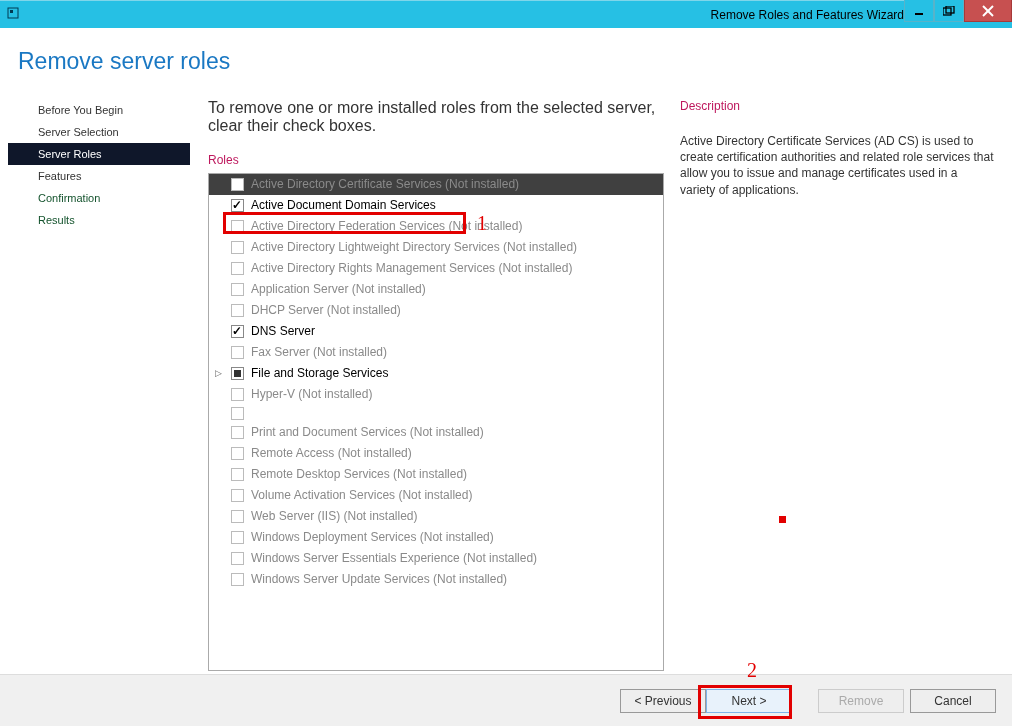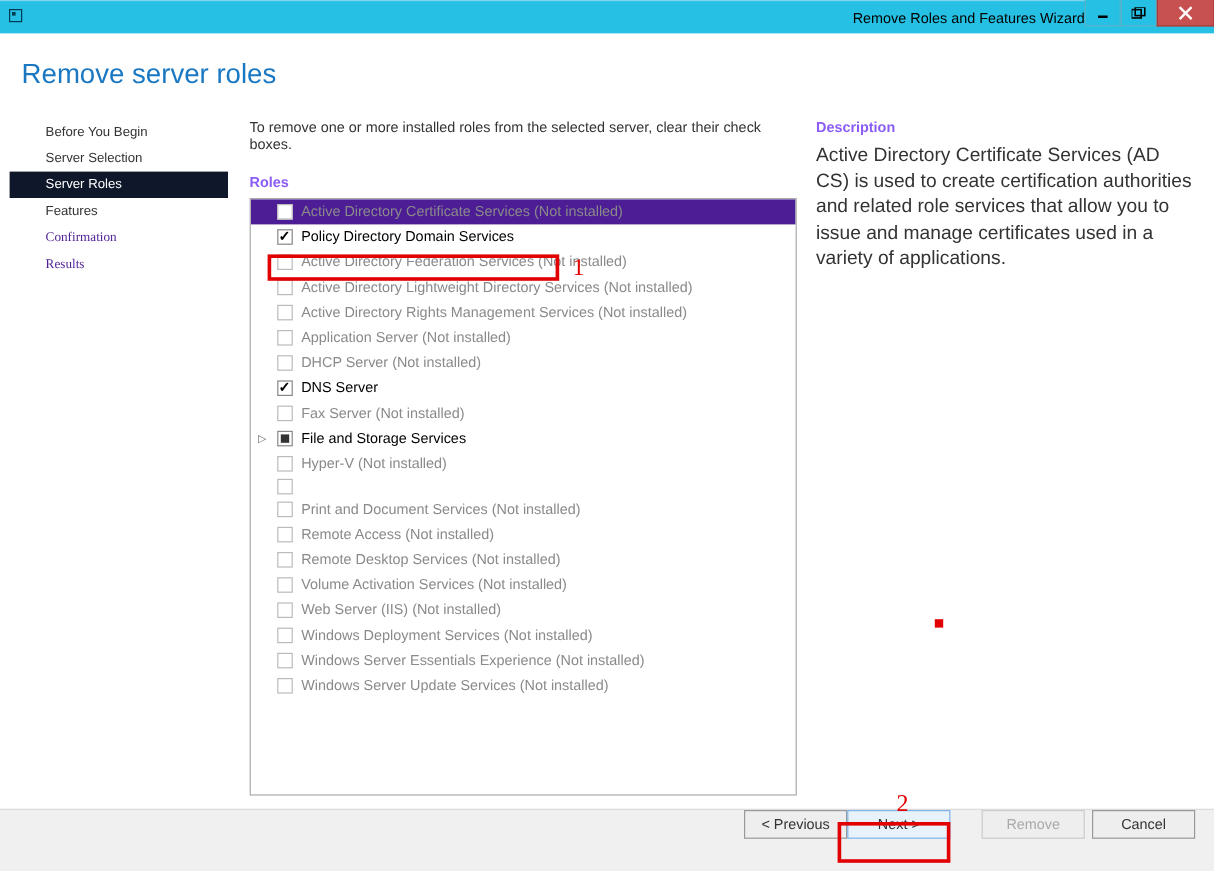--- a/index.html
+++ b/index.html
@@ -18,46 +18,46 @@
     .header-row { padding: 20px 26px 0 18px; display: flex; justify-content: space-between; align-items: flex-start; }
     .page-title { font-size: 23px; font-weight: 300; color: #1a78c3; }
     .dest-block { text-align: right; font-size: 11px; color: #555; line-height: 1.3; }
     .dest-label { color: #888; letter-spacing: 0.5px; font-size: 10px; }
 
     .main-body { display: flex; padding-top: 24px; }
 
     .side-nav { width: 190px; flex: none; padding-left: 8px; }
     .side-item { padding: 5px 8px 5px 30px; font-size: 11px; color: #333; cursor: pointer; }
     .side-item.active { background: #0f172a; color: #fff; }
-    .side-item.disabled { color: #4c1d95; cursor: default; font-family: Liberation Serif, serif; }
+    .side-item.disabled { color: #14532d; cursor: default; }
 
     .center-col { width: 490px; flex: none; padding-right: 16px; padding-left: 18px; }
-    .instruction { font-size: 12px; color: #333; margin-bottom: 18px; }
-    .section-label { font-size: 12px; font-weight: 700; color: #8b5cf6; margin-bottom: 6px; }
+    .instruction { font-size: 16px; color: #333; margin-bottom: 18px; }
+    .section-label { font-size: 12px; font-weight: 400; color: #be185d; margin-bottom: 6px; }
 
     .roles-box { border: 1px solid #aaa; height: 498px; overflow: hidden; background: #fff; }
     .role-row { display: flex; align-items: center; padding: 2px 0 2px 22px; font-size: 12px; line-height: 17px; position: relative; }
     .role-row .expander { position: absolute; left: 6px; font-size: 9px; color: #666; }
     .role-row .cb { width: 13px; height: 13px; border: 1px solid #888; margin-right: 7px; background: #fff; flex: none; position: relative; }
     .role-row .cb.checked::after { content: "✓"; position: absolute; top: -3px; left: 0; font-size: 12px; font-weight: bold; color: #000; }
     .role-row .cb.partial::after { content: ""; position: absolute; top: 2px; left: 2px; right: 2px; bottom: 2px; background: #333; }
     .role-row .role-text.installed { color: #000; }
     .role-row .role-text.not-inst { color: #8a8a8a; }
-    .role-row.selected { background: #4c1d95; }
+    .role-row.selected { background: #404040; }
     .role-row.selected .role-text { }
     .role-row .cb.dim { border-color: #bbb; }
 
     .red-box-1 { position: absolute; border: 3px solid #e20000; pointer-events: none; left: 223px; top: 184px; width: 243px; height: 22px; }
     .anno-1 { position: absolute; left: 477px; top: 184px; color: #e20000; font-size: 20px; font-family: Georgia, serif; }
     .red-dot { position: absolute; left: 779px; top: 488px; width: 7px; height: 7px; background: #e20000; }
 
     .desc-col { flex: 1; padding-right: 18px; }
-    .desc-text { font-size: 16px; color: #333; line-height: 1.35; margin-top: 6px; }
-
-    .button-bar { position: absolute; left: 0; right: 0; bottom: 0; height: 52px; background: #f0f0f0; border-top: 1px solid #ddd; display: flex; justify-content: flex-end; padding-right: 16px; gap: 6px; }
+    .desc-text { font-size: 12px; color: #333; line-height: 1.35; margin-top: 20px; }
+
+    .button-bar { position: absolute; left: 0; right: 0; bottom: 0; height: 52px; background: #f0f0f0; border-top: 1px solid #ddd; display: flex; align-items: center; justify-content: flex-end; padding-right: 16px; gap: 6px; }
     .btn { width: 86px; height: 24px; font-size: 12px; background: #eee; border: 1px solid #999; color: #333; cursor: pointer; }
     .btn.disabled { color: #aaa; border-color: #ccc; cursor: default; }
     .btn.hot { background: #e8f2fb; border: 1px solid #7eb4ea; }
     .btn-group-1 { display: flex; gap: 0; margin-right: 20px; }
     .btn-group-1 .btn { border-radius: 0; }
 
     .red-box-2 { position: absolute; border: 3px solid #e20000; pointer-events: none; right: 220px; bottom: 7px; width: 94px; height: 34px; }
     .anno-2 { position: absolute; right: 255px; bottom: 44px; color: #e20000; font-size: 20px; font-family: Georgia, serif; }
   </style>
 </head>
@@ -111,21 +111,21 @@
     <div class="center-col">
       <div class="instruction">To remove one or more installed roles from the selected server, clear their check boxes.</div>
       <div class="section-label">Roles</div>
       <div class="roles-box" id="roles-box">
           <div class="role-row selected">
             <span class="cb dim"></span>
             <span class="role-text not-inst">Active Directory Certificate Services (Not installed)</span>
           </div>
           <div class="role-row">
             <span class="cb checked"></span>
-            <span class="role-text installed">Policy Directory Domain Services</span>
+            <span class="role-text installed">Active Document Domain Services</span>
           </div>
           <div class="role-row">
             <span class="cb dim"></span>
             <span class="role-text not-inst">Active Directory Federation Services (Not installed)</span>
           </div>
           <div class="role-row">
             <span class="cb dim"></span>
             <span class="role-text not-inst">Active Directory Lightweight Directory Services (Not installed)</span>
           </div>
           <div class="role-row">

